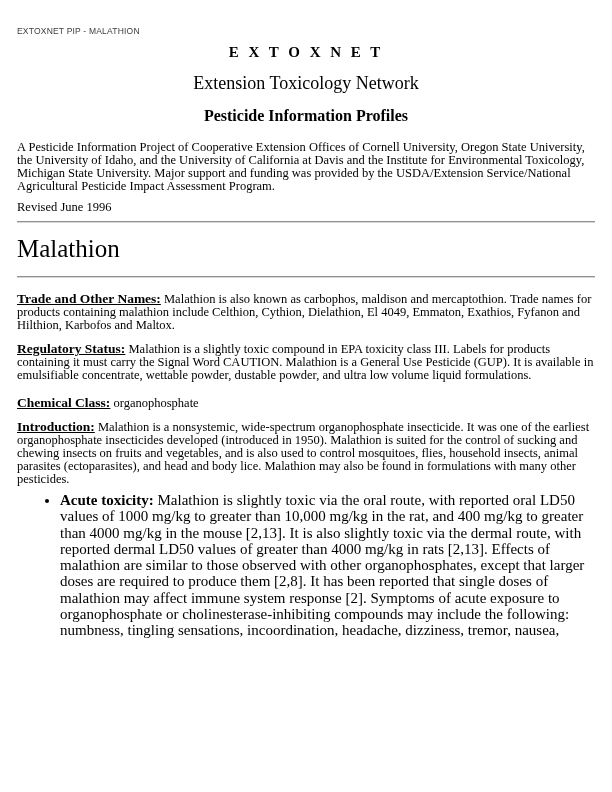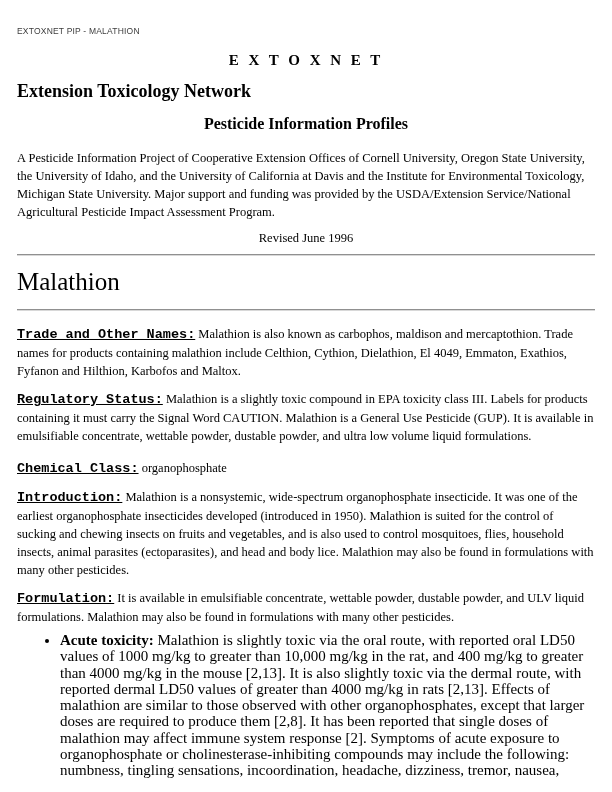--- a/index.html
+++ b/index.html
@@ -26,72 +26,72 @@
     position: absolute;
     top: 781px;
     left: 17px;
     font-family: "Liberation Sans", "DejaVu Sans", sans-serif;
     font-size: 8.5px;
     color: #3c3c3c;
     letter-spacing: 0.1px;
   }
   .content {
     position: absolute;
-    top: 8px; left: 0; right: 0;
+    top: 0; left: 0; right: 0;
     padding: 22px 17px 0 17px;
   }
   .masthead-title {
     margin: 0;
     text-align: center;
     font-size: 15px;
     font-weight: bold;
     letter-spacing: 3px;
     line-height: 18px;
   }
   .masthead-sub1 {
     margin: 12px 0 0 0;
-    text-align: left;
+    text-align: center;
     font-size: 18px;
-    font-weight: bold;
+    font-weight: normal;
     line-height: 20px;
   }
   .masthead-sub2 {
     margin: 13px 0 0 0;
     text-align: center;
     font-size: 16px;
     font-weight: bold;
     line-height: 20px;
   }
   p.body {
     margin: 12px 0 0 0;
     font-size: 12.5px;
-    line-height: 18px;
+    line-height: 13px;
   }
   p.about    { margin-top: 15px; }
   p.archive  { margin-top: 12px; }
-  p.revised  { margin-top: 8px; text-align: center; }
+  p.revised  { margin-top: 8px; }
   hr.rule {
     height: 0;
     margin: 7px 0 0 0;
     border: 0;
     border-top: 1px solid #909090;
     border-bottom: 1px solid #d8d8d8;
   }
   hr.rule-below-title { margin-top: 12px; }
   .doc-title {
     margin: 11px 0 0 0;
     text-align: left;
     font-size: 25px;
     font-weight: normal;
     line-height: 30px;
   }
   p.sec { margin-top: 14px; }
   p.sec-tight { margin-top: 10px; }
   .shead {
-    font-family: Liberation Mono, monospace;
+    font-family: Liberation Serif, serif;
     font-weight: bold;
     font-size: 13.5px;
     text-decoration: underline;
   }
   .tox-heading {
     margin: 9px 0 0 0;
     font-family: "Liberation Sans", "DejaVu Sans", sans-serif;
     font-weight: bold;
     font-size: 14px;
     text-decoration: underline;
@@ -127,21 +127,20 @@
     <hr class="rule rule-below-title">
 
     <p class="body sec"><span class="shead">Trade and Other Names:</span> <span>Malathion is also known as carbophos, maldison and mercaptothion. Trade names for products containing malathion include Celthion, Cythion, Dielathion, El 4049, Emmaton, Exathios, Fyfanon and Hilthion, Karbofos and Maltox.</span></p>
 
     <p class="body sec-tight"><span class="shead">Regulatory Status:</span> <span>Malathion is a slightly toxic compound in EPA toxicity class III. Labels for products containing it must carry the Signal Word CAUTION. Malathion is a General Use Pesticide (GUP). It is available in emulsifiable concentrate, wettable powder, dustable powder, and ultra low volume liquid formulations.</span></p>
 
     <p class="body sec"><span class="shead">Chemical Class:</span> <span>organophosphate</span></p>
 
     <p class="body sec-tight"><span class="shead">Introduction:</span> <span>Malathion is a nonsystemic, wide-spectrum organophosphate insecticide. It was one of the earliest organophosphate insecticides developed (introduced in 1950). Malathion is suited for the control of sucking and chewing insects on fruits and vegetables, and is also used to control mosquitoes, flies, household insects, animal parasites (ectoparasites), and head and body lice. Malathion may also be found in formulations with many other pesticides.</span></p>
 
-    <p class="body sec-tight"><span class="shead">Formulation:</span> <span>It is available in emulsifiable concentrate, wettable powder, dustable powder, and ULV liquid formulations. Malathion may also be found in formulations with many other pesticides.</span></p>
 
     <ul class="tox-list">
       <li><span class="blabel">Acute toxicity:</span> <span>Malathion is slightly toxic via the oral route, with reported oral LD50 values of 1000 mg/kg to greater than 10,000 mg/kg in the rat, and 400 mg/kg to greater than 4000 mg/kg in the mouse [2,13]. It is also slightly toxic via the dermal route, with reported dermal LD50 values of greater than 4000 mg/kg in rats [2,13]. Effects of malathion are similar to those observed with other organophosphates, except that larger doses are required to produce them [2,8]. It has been reported that single doses of malathion may affect immune system response [2]. Symptoms of acute exposure to organophosphate or cholinesterase-inhibiting compounds may include the following: numbness, tingling sensations, incoordination, headache, dizziness, tremor, nausea,</span></li>
     </ul>
 
   </div>
 
   <div class="print-footer">http://ace.ace.orst.edu/info/extoxnet/pips/malathio.htm (1 of 4) [10/5/2000 2:33:09 PM]</div>
 
 </div>

